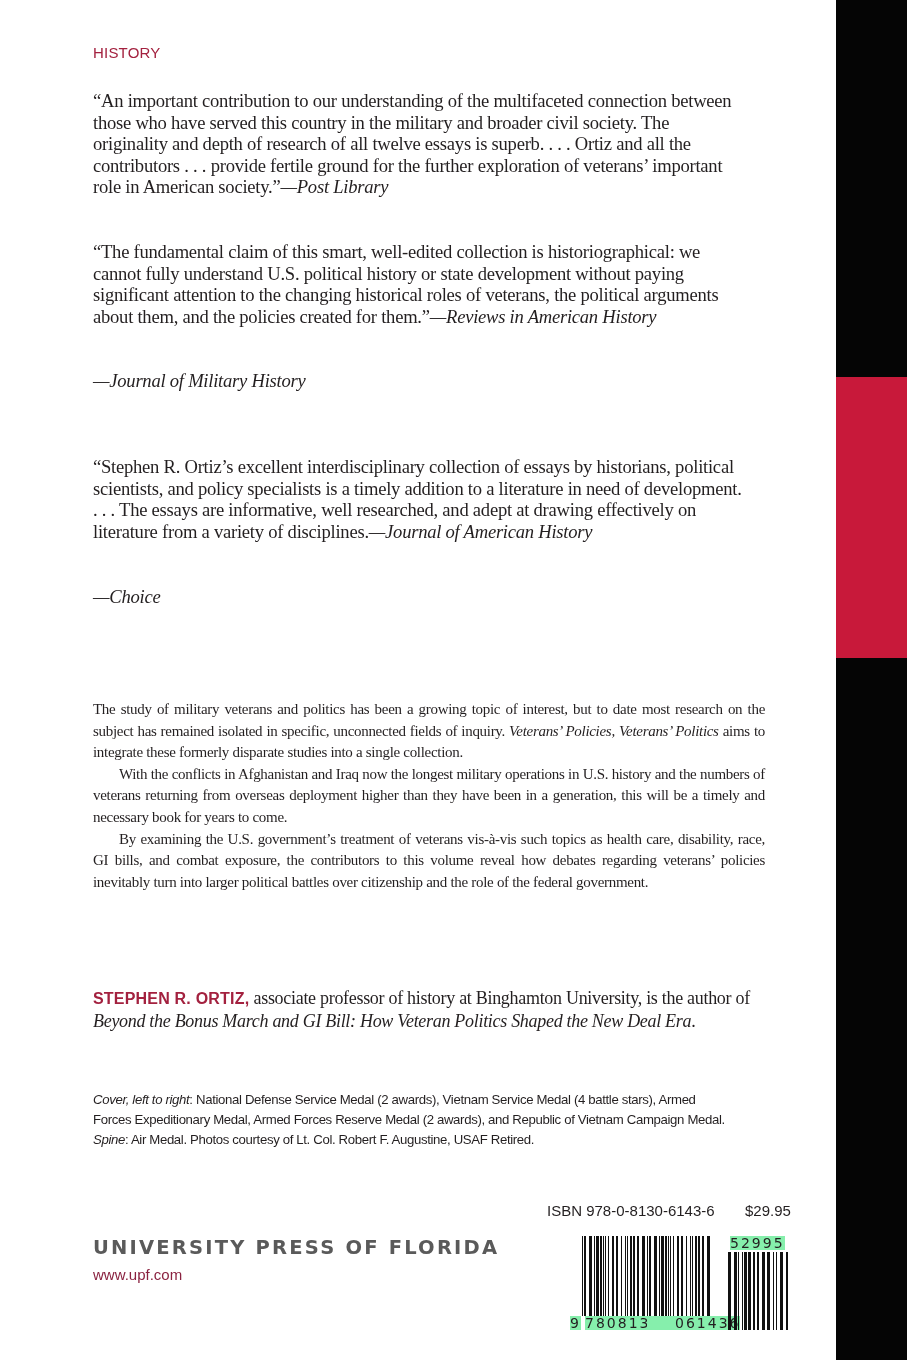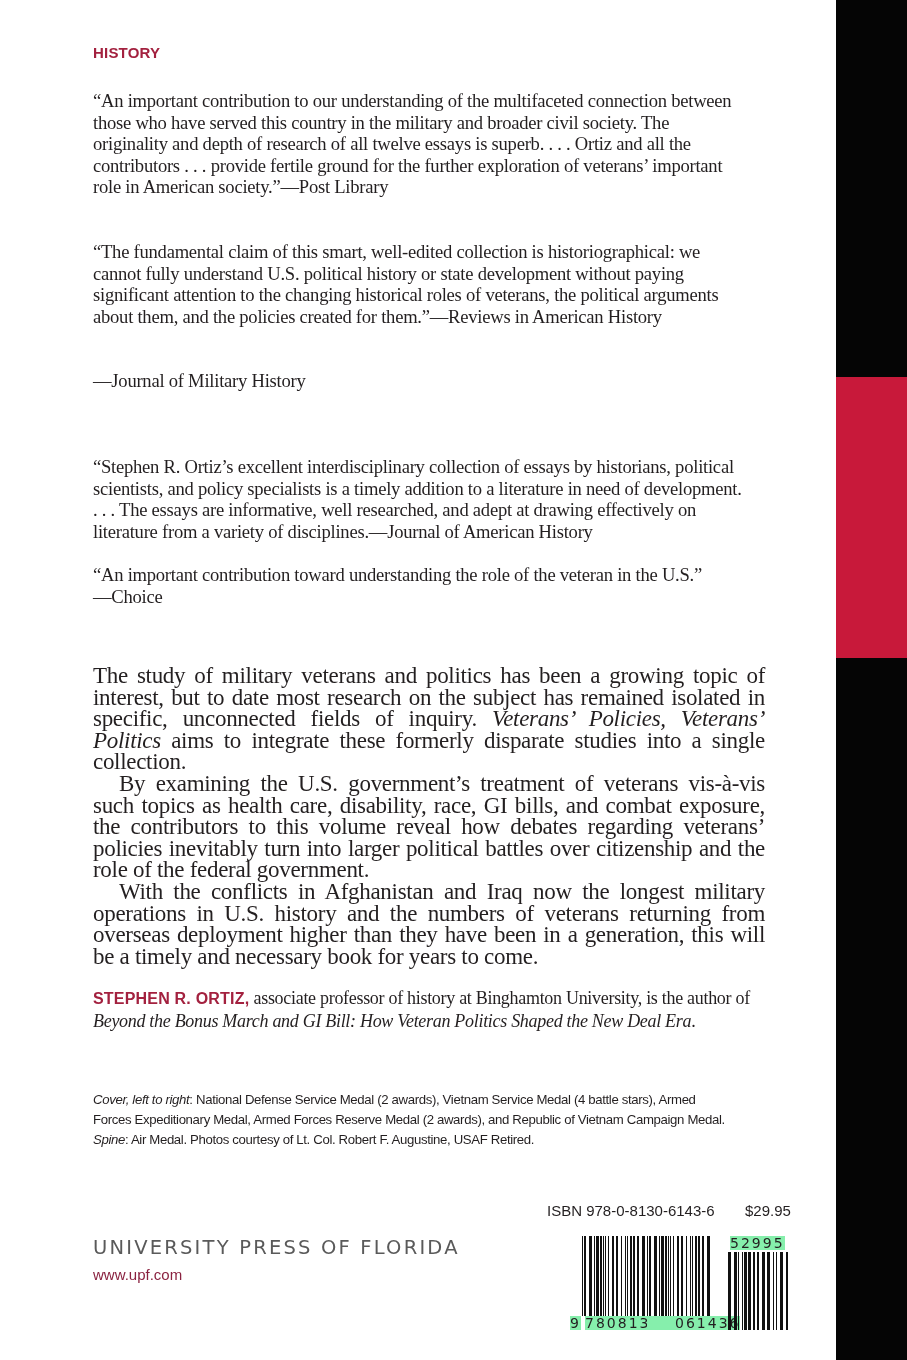--- a/index.html
+++ b/index.html
@@ -12,32 +12,32 @@
     position: absolute; left: 836px; top: 0; width: 71px; height: 1360px;
     background: #050505;
   }
   .spine-band {
     position: absolute; left: 0; top: 377px; width: 71px; height: 281px;
     background: #c8193a;
   }
   .category {
     position: absolute; left: 93px; top: 44px;
     font-family: "Liberation Sans", "DejaVu Sans", sans-serif;
-    font-weight: bold; font-size: 15px; letter-spacing: 0.2px;
+    font-weight: normal; font-size: 15px; letter-spacing: 0.2px;
     color: #a3213f;
   }
   .blurb {
     position: absolute; left: 93px; width: 650px;
     font-size: 18.6px; line-height: 21.6px; letter-spacing: -0.25px;
     margin: 0;
   }
-  .blurb .src { }
+  .blurb .src { font-style: italic; }
   .desc {
-    position: absolute; left: 93px; top: 665px; width: 672px;
-    font-size: 23px; line-height: 21.6px; letter-spacing: -0.3px;
+    position: absolute; left: 93px; top: 699px; width: 672px;
+    font-size: 15px; line-height: 21.6px; letter-spacing: -0.3px;
     text-align: justify;
   }
   .desc p { margin: 0; }
   .desc p.indent { text-indent: 26px; }
   .desc em { font-style: italic; }
   .author {
     position: absolute; left: 93px; top: 987px; width: 700px;
     font-size: 18px; line-height: 22px; letter-spacing: -0.3px;
   }
   .author .name {
@@ -46,21 +46,21 @@
   }
   .author .book { font-style: italic; }
   .credits {
     position: absolute; left: 93px; top: 1090px; width: 640px;
     font-family: "Liberation Sans", "DejaVu Sans", sans-serif;
     font-size: 13.2px; line-height: 20px; letter-spacing: -0.35px;
   }
   .credits em { font-style: italic; text-align: right; }
   .publisher {
     position: absolute; left: 93px; top: 1236px;
-    font-family: "DejaVu Sans", sans-serif; font-weight: 400;
+    font-family: "DejaVu Sans", sans-serif; font-weight: 700;
     font-size: 19.5px; letter-spacing: 2.2px; color: #5a5a5a;
   }
   .url {
     position: absolute; left: 93px; top: 1266px;
     font-family: "Liberation Sans", "DejaVu Sans", sans-serif;
     font-size: 15px; color: #8a2240;
   }
   .isbn {
     position: absolute; left: 547px; top: 1202px;
     font-family: "Liberation Sans", "DejaVu Sans", sans-serif; font-size: 15px;
@@ -86,26 +86,26 @@
 <div class="category">HISTORY</div>
 
 <p class="blurb" style="top:90px;"><span>“An important contribution to our understanding of the multifaceted connection between those who have served this country in the military and broader civil society. The originality and depth of research of all twelve essays is superb. . . . Ortiz and all the contributors . . . provide fertile ground for the further exploration of veterans’ important role in American society.”</span><span class="src">—Post Library</span></p>
 
 <p class="blurb" style="top:241px;"><span>“The fundamental claim of this smart, well-edited collection is historiographical: we cannot fully understand U.S. political history or state development without paying significant attention to the changing historical roles of veterans, the political arguments about them, and the policies created for them.”</span><span class="src">—Reviews in American History</span></p>
 
 <p class="blurb" style="top:348px;"><br><span class="src">—Journal of Military History</span></p>
 
 <p class="blurb" style="top:456px;"><span>“Stephen R. Ortiz’s excellent interdisciplinary collection of essays by historians, political scientists, and policy specialists is a timely addition to a literature in need of development. . . . The essays are informative, well researched, and adept at drawing effectively on literature from a variety of disciplines.</span><span class="src">—Journal of American History</span></p>
 
-<p class="blurb" style="top:564px;"><span>“An important contribution toward understanding the role of the veteran in the U.S.”</span><br><span class="src">—Choice</span></p>
+<p class="blurb" style="top:564px;"><br><span class="src">—Choice</span></p>
 
 <div class="desc">
   <p><span>The study of military veterans and politics has been a growing topic of interest, but to date most research on the subject has remained isolated in specific, unconnected fields of inquiry. </span><em>Veterans’ Policies, Veterans’ Politics</em><span> aims to integrate these formerly disparate studies into a single collection.</span></p>
+  <p class="indent">With the conflicts in Afghanistan and Iraq now the longest military operations in U.S. history and the numbers of veterans returning from overseas deployment higher than they have been in a generation, this will be a timely and necessary book for years to come.</p>
   <p class="indent">By examining the U.S. government’s treatment of veterans vis-à-vis such topics as health care, disability, race, GI bills, and combat exposure, the contributors to this vol­ume reveal how debates regarding veterans’ policies inevitably turn into larger political battles over citizenship and the role of the federal government.</p>
-  <p class="indent">With the conflicts in Afghanistan and Iraq now the longest military operations in U.S. history and the numbers of veterans returning from overseas deployment higher than they have been in a generation, this will be a timely and necessary book for years to come.</p>
 </div>
 
 <div class="author"><span class="name">STEPHEN R. ORTIZ,</span><span> associate professor of history at Binghamton University, is the author of </span><span class="book">Beyond the Bonus March and GI Bill: How Veteran Politics Shaped the New Deal Era</span><span>.</span></div>
 
 <div class="credits"><em>Cover, left to right</em><span>: National Defense Service Medal (2 awards), Vietnam Service Medal (4 battle stars), Armed Forces Expeditionary Medal, Armed Forces Reserve Medal (2 awards), and Republic of Vietnam Campaign Medal. </span><em>Spine</em><span>: Air Medal. Photos courtesy of Lt. Col. Robert F. Augustine, USAF Retired.</span></div>
 
 <div class="publisher">UNIVERSITY PRESS OF FLORIDA</div>
 <div class="url">www.upf.com</div>
 
 <div class="isbn">ISBN 978-0-8130-6143-6</div>

